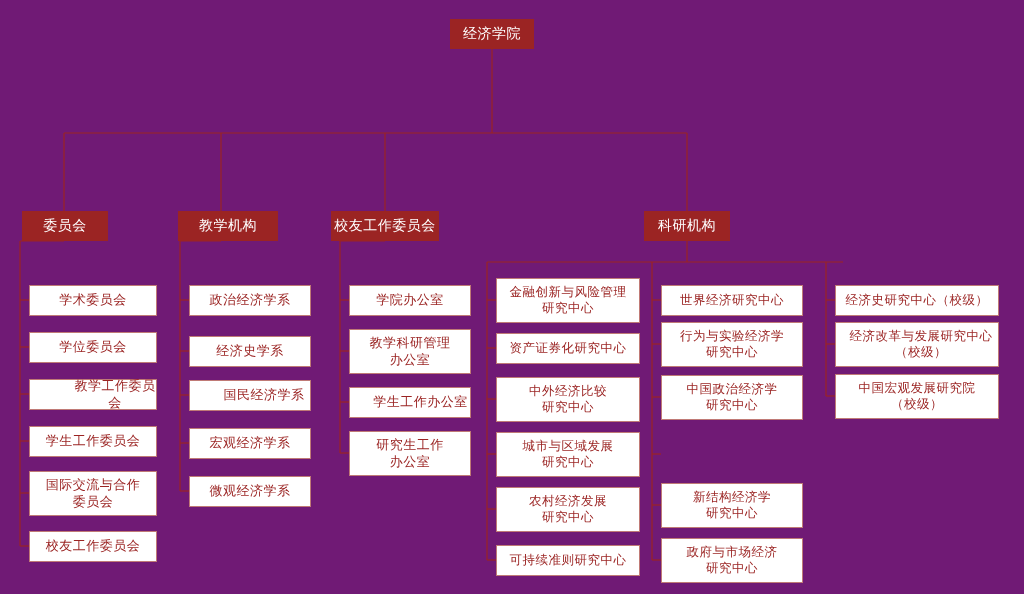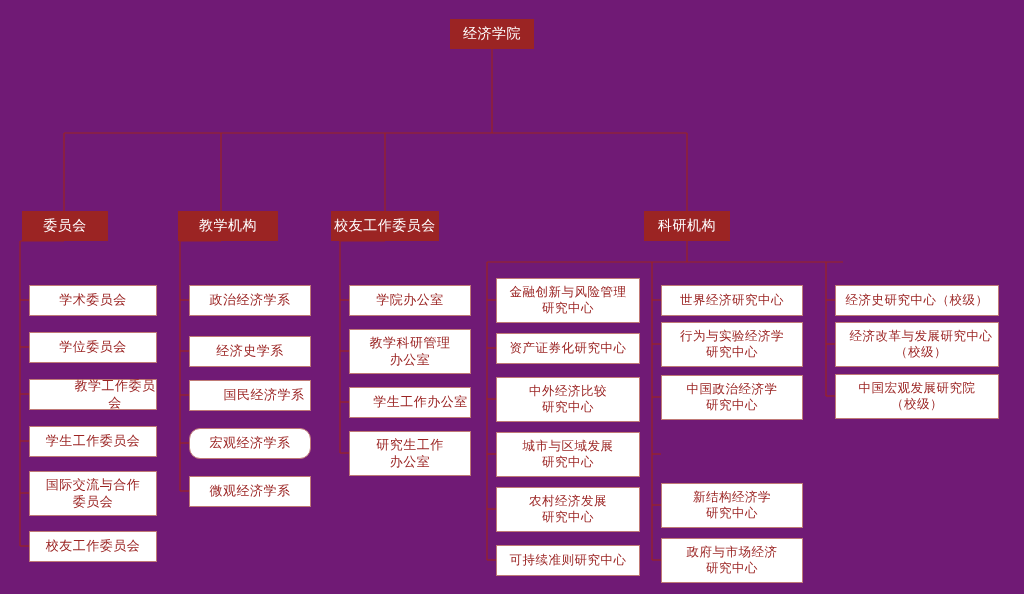--- a/index.html
+++ b/index.html
@@ -163,21 +163,21 @@
 
   <div class="node leaf" style="left:189px; top:285px; width:122px; height:31px;">
     <span>政治经济学系</span>
   </div>
   <div class="node leaf" style="left:189px; top:336px; width:122px; height:31px;">
     <span>经济史学系</span>
   </div>
   <div class="node leaf" style="left:189px; top:380px; width:122px; height:31px;padding-left:28px;">
     <span>国民经济学系</span>
   </div>
-  <div class="node leaf" style="left:189px; top:428px; width:122px; height:31px;border-radius:11px;">
+  <div class="node leaf" style="left:189px; top:428px; width:122px; height:31px;">
     <span>宏观经济学系</span>
   </div>
   <div class="node leaf" style="left:189px; top:476px; width:122px; height:31px;">
     <span>微观经济学系</span>
   </div>
 
   <div class="node leaf" style="left:349px; top:285px; width:122px; height:31px;">
     <span>学院办公室</span>
   </div>
   <div class="node leaf" style="left:349px; top:329px; width:122px; height:45px;">

